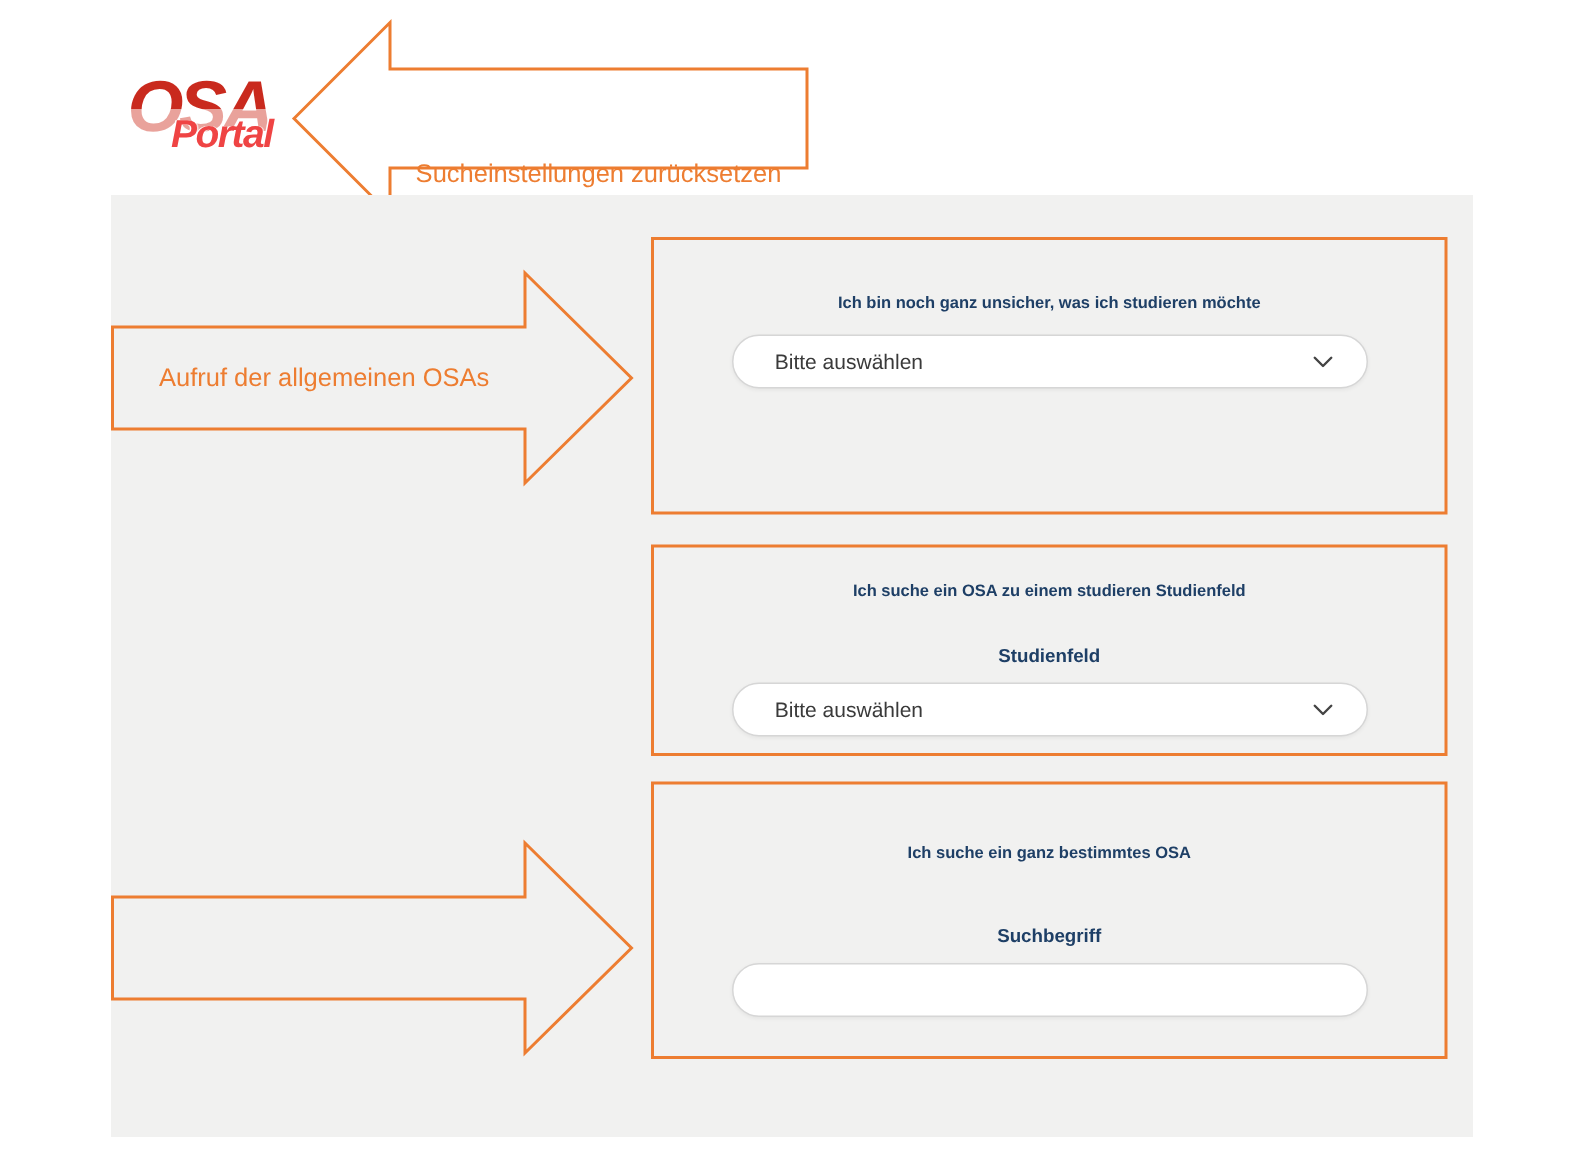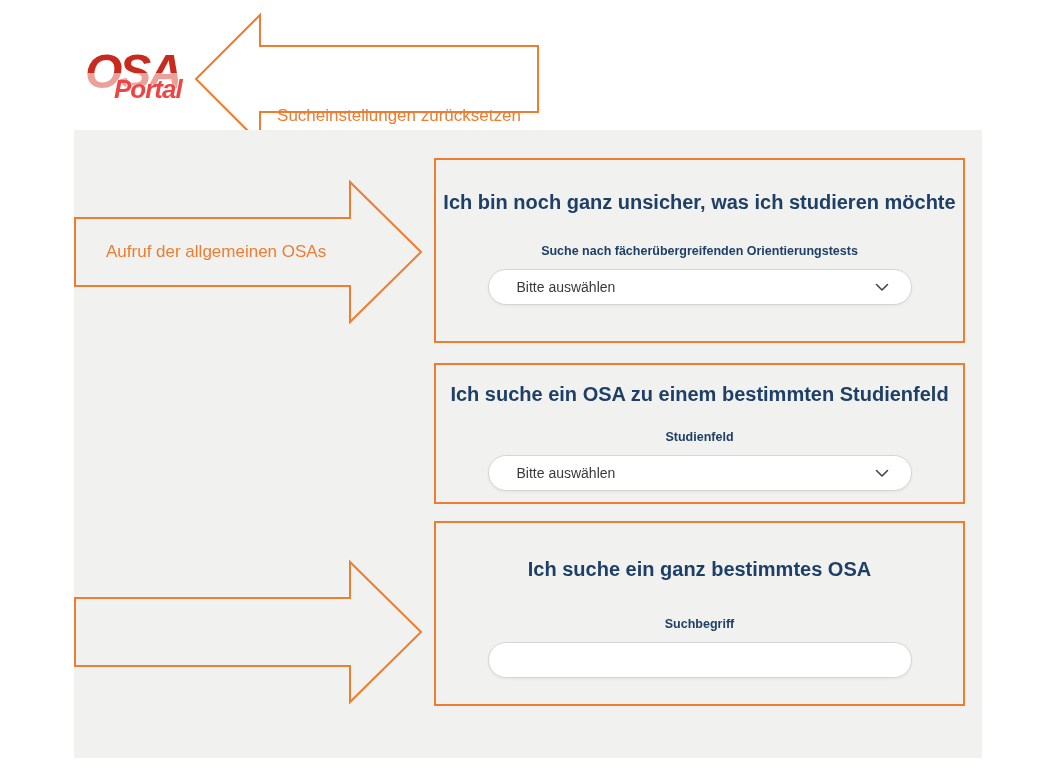--- a/index.html
+++ b/index.html
@@ -55,21 +55,21 @@
   
   .card {
     position: absolute; left: 434px; width: 531px;
     border: 2px solid #ED7D31;
     display: flex; flex-direction: column; align-items: center;
   }
   .card-1 { top: 158px; height: 185px; }
   .card-2 { top: 363px; height: 141px; }
   .card-3 { top: 521px; height: 185px; }
   .card-title {
-    color: #1e3f66; font-weight: bold; font-size: 20px; line-height: 21px;
+    color: #1e3f66; font-weight: bold; font-size: 11px; line-height: 21px;
     text-align: right;
   }
   .card-1 .card-title { margin-top: 32px; }
   .card-2 .card-title { margin-top: 19px; }
   .card-3 .card-title { margin-top: 36px; }
   .field-label {
     color: #1e3f66; font-weight: bold; font-size: 12.5px; line-height: 16px;
     text-align: center;
   }
   .card-1 .field-label { margin-top: 30px; }
@@ -118,33 +118,32 @@
 
 
   <div class="right-arrow arrow-3">
     <svg width="350" height="144" viewBox="0 0 350 144">
       <polygon points="2,38 277,38 277,2 348,72 277,142 277,106 2,106" fill="none" stroke="#ED7D31" stroke-width="2"></polygon>
     </svg>
   </div>
 
   <div class="card card-1">
     <div class="card-title">Ich bin noch ganz unsicher, was ich studieren möchte</div>
-    <div class="field-label">Suche nach fächerübergreifenden Orientierungstests</div>
     <div class="pill" role="combobox">
       <span class="pill-value">Bitte auswählen</span>
       <span class="chev">
         <svg width="14" height="9" viewBox="0 0 14 9">
           <polyline points="1.5,1.5 7,7 12.5,1.5" fill="none" stroke="#444" stroke-width="1.6" stroke-linecap="round" stroke-linejoin="round"></polyline>
         </svg>
       </span>
     </div>
   </div>
 
   <div class="card card-2">
-    <div class="card-title">Ich suche ein OSA zu einem bestimmten Studienfeld</div>
+    <div class="card-title">Ich suche ein OSA zu einem studieren Studienfeld</div>
     <div class="field-label">Studienfeld</div>
     <div class="pill" role="combobox">
       <span class="pill-value">Bitte auswählen</span>
       <span class="chev">
         <svg width="14" height="9" viewBox="0 0 14 9">
           <polyline points="1.5,1.5 7,7 12.5,1.5" fill="none" stroke="#444" stroke-width="1.6" stroke-linecap="round" stroke-linejoin="round"></polyline>
         </svg>
       </span>
     </div>
   </div>

